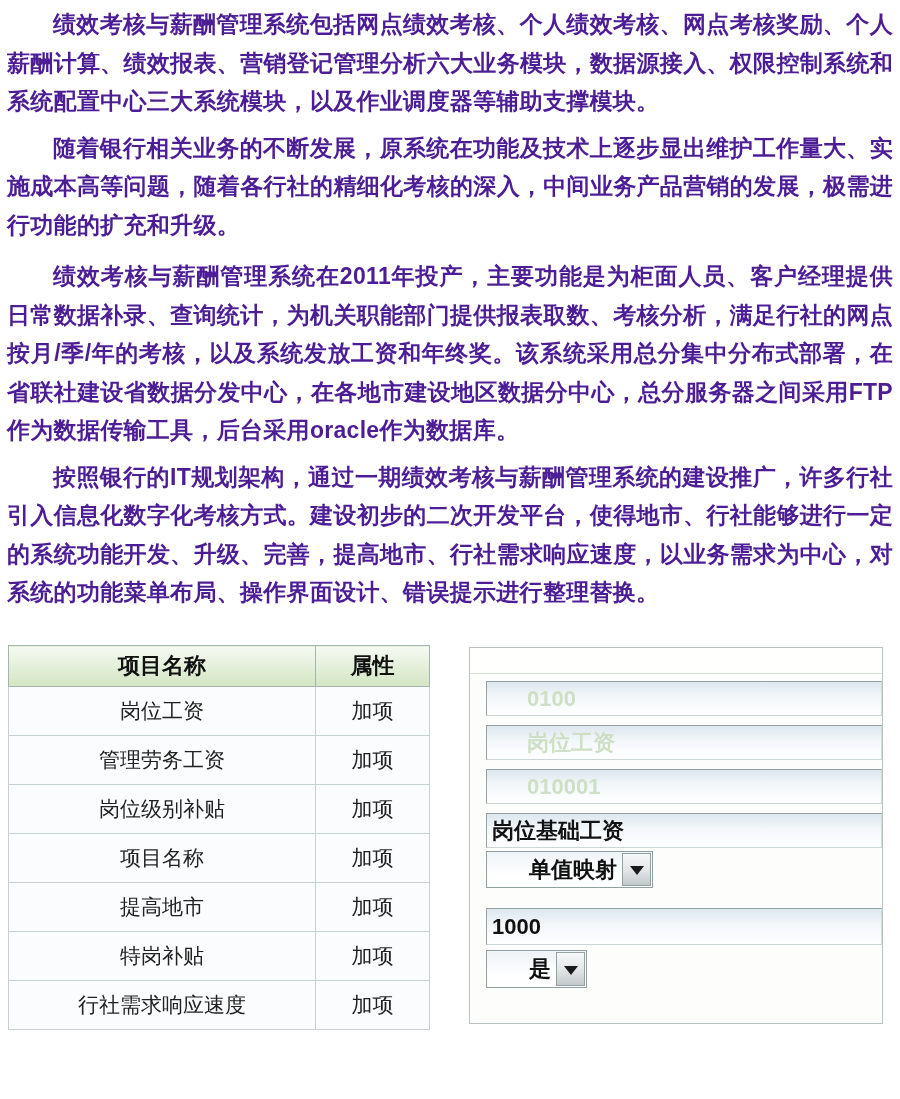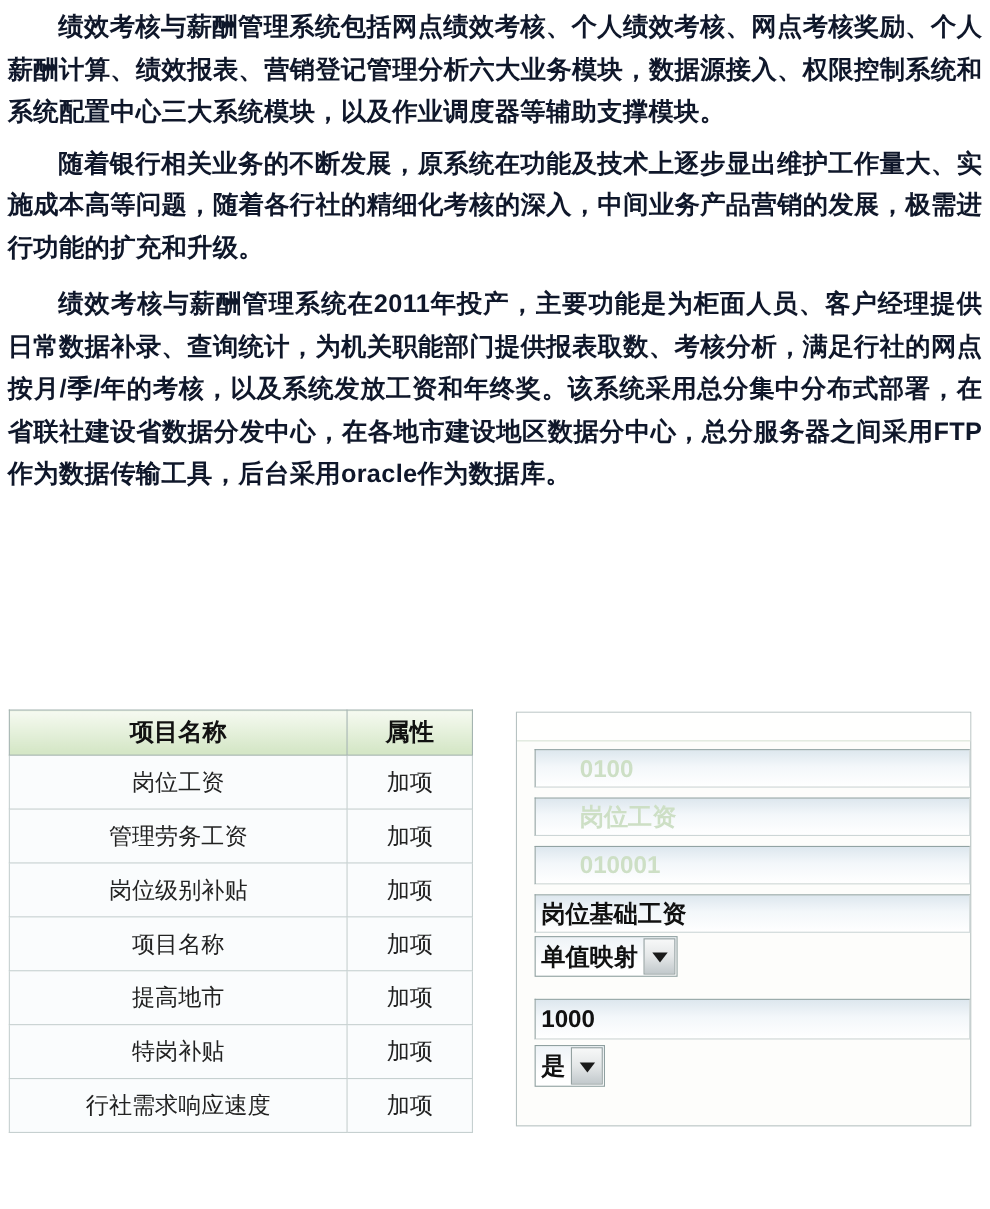--- a/index.html
+++ b/index.html
@@ -1,20 +1,20 @@
 <!DOCTYPE html>
 <html><head>
 <meta charset="utf-8">
 <style>
   html,body{margin:0;padding:0;background:#ffffff;}
   .page{position:relative;width:900px;height:1099px;background:#ffffff;overflow:hidden;
         font-family:"Liberation Sans",sans-serif;}
 
   
-  .doc{position:absolute;left:7px;top:5px;width:886px;color:#0f172a;}
+  .doc{position:absolute;left:7px;top:5px;width:886px;color:#4c1d95;}
   .doc p{margin:0 0 8px 0;font-size:23px;line-height:38.5px;font-weight:600;
          text-align:justify;text-indent:2em;letter-spacing:0.3px;}
   .doc p.gap-before{margin-top:13px;}
 
   
   .items-table{position:absolute;left:8px;top:645px;width:421px;
                border-collapse:collapse;table-layout:fixed;border:1px solid #8a9c9c;padding-left:24px;}
   .items-table col.c1{width:307px;}
   .items-table col.c2{width:114px;}
   .items-table th{height:38px;background:linear-gradient(180deg,#f6faf1 0%,#d5e7c7 92%);
@@ -32,38 +32,39 @@
   .fld{display:block;width:100%;box-sizing:border-box;height:35px;margin:0 0 9px 0;
        border:1px solid;border-color:#92a3a3 #d2dada #cdd6d6 #92a3a3;
        background:linear-gradient(180deg,#dde7ee 0%,#f3f7fa 45%,#ffffff 100%);
        font-size:22px;padding:0 5px;color:#111;font-family:inherit;font-weight:600;}
   .fld.dis{color:#cddfc5;padding-left:40px;}
   .fld.tall{height:37px;margin-top:16px;}
   .mb3{margin-bottom:3px !important;}
   .mb5{margin-bottom:5px !important;}
 
   .sel{display:inline-flex;height:37px;margin:0 0 4px 0;box-sizing:border-box;
-       border:1px solid #8fa0a0;background:linear-gradient(180deg,#eef3f7 0%,#ffffff 70%);}
+       border:1px solid #8fa0a0;background:linear-gradient(180deg,#eef3f7 0%,#ffffff 70%);padding-left:37px;}
   .sel.last{height:38px;margin-bottom:0;}
   .sel-txt{font-size:22px;line-height:35px;padding:0 4px 0 5px;color:#111;font-weight:600;}
   .sel-btn{width:27px;margin:1px;border:1px solid #94a1a1;cursor:pointer;
            background:linear-gradient(180deg,#f7f8f8 0%,#e4e7e8 50%,#c2c9cc 100%);
            display:flex;align-items:center;justify-content:center;}
   .tri{width:0;height:0;border-left:7px solid transparent;border-right:7px solid transparent;
        border-top:9px solid #1a1a1a;margin-top:2px;}
 </style>
 </head>
 <body>
 
 <div class="page">
 
   <div class="doc">
     <p>绩效考核与薪酬管理系统包括网点绩效考核、个人绩效考核、网点考核奖励、个人薪酬计算、绩效报表、营销登记管理分析六大业务模块，数据源接入、权限控制系统和系统配置中心三大系统模块，以及作业调度器等辅助支撑模块。</p>
     <p>随着银行相关业务的不断发展，原系统在功能及技术上逐步显出维护工作量大、实施成本高等问题，随着各行社的精细化考核的深入，中间业务产品营销的发展，极需进行功能的扩充和升级。</p>
     <p class="gap-before">绩效考核与薪酬管理系统在2011年投产，主要功能是为柜面人员、客户经理提供日常数据补录、查询统计，为机关职能部门提供报表取数、考核分析，满足行社的网点按月/季/年的考核，以及系统发放工资和年终奖。该系统采用总分集中分布式部署，在省联社建设省数据分发中心，在各地市建设地区数据分中心，总分服务器之间采用FTP作为数据传输工具，后台采用oracle作为数据库。</p>
+    <p>按照银行的IT规划架构，通过一期绩效考核与薪酬管理系统的建设推广，许多行社引入信息化数字化考核方式。建设初步的二次开发平台，使得地市、行社能够进行一定的系统功能开发、升级、完善，提高地市、行社需求响应速度，以业务需求为中心，对系统的功能菜单布局、操作界面设计、错误提示进行整理替换。</p>
   </div>
 
   <table class="items-table">
     <colgroup>
         <col class="c1">
         <col class="c2">
       </colgroup>
     <thead>
       <tr>
         <th>项目名称</th>

